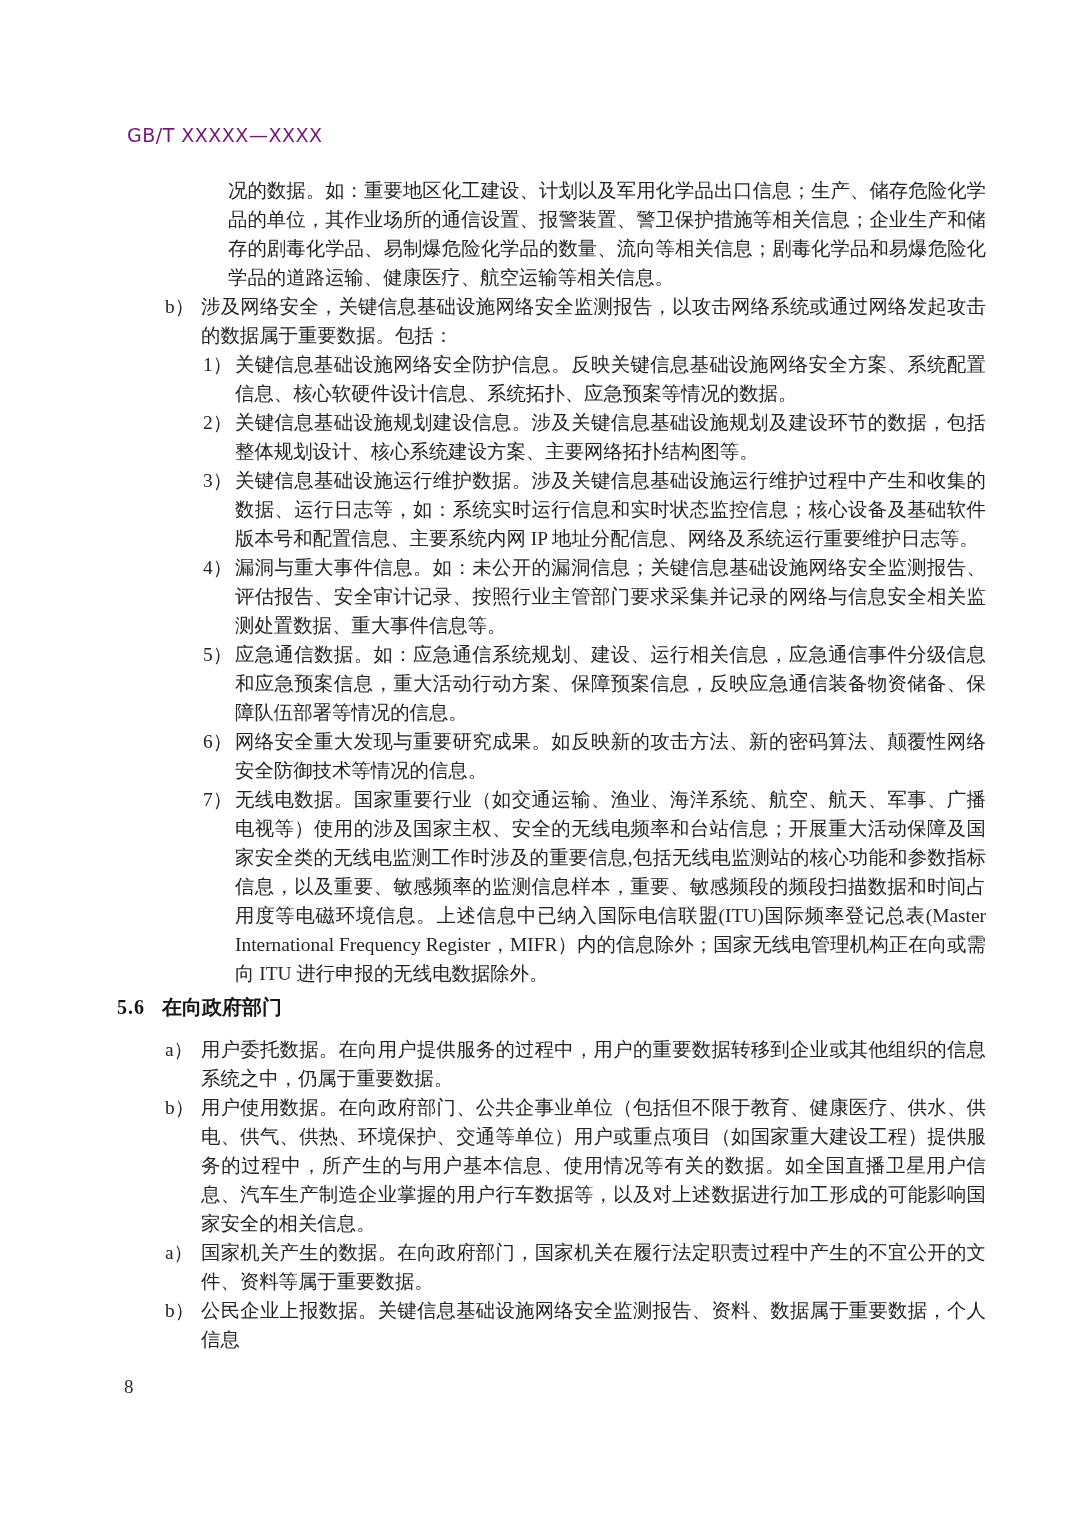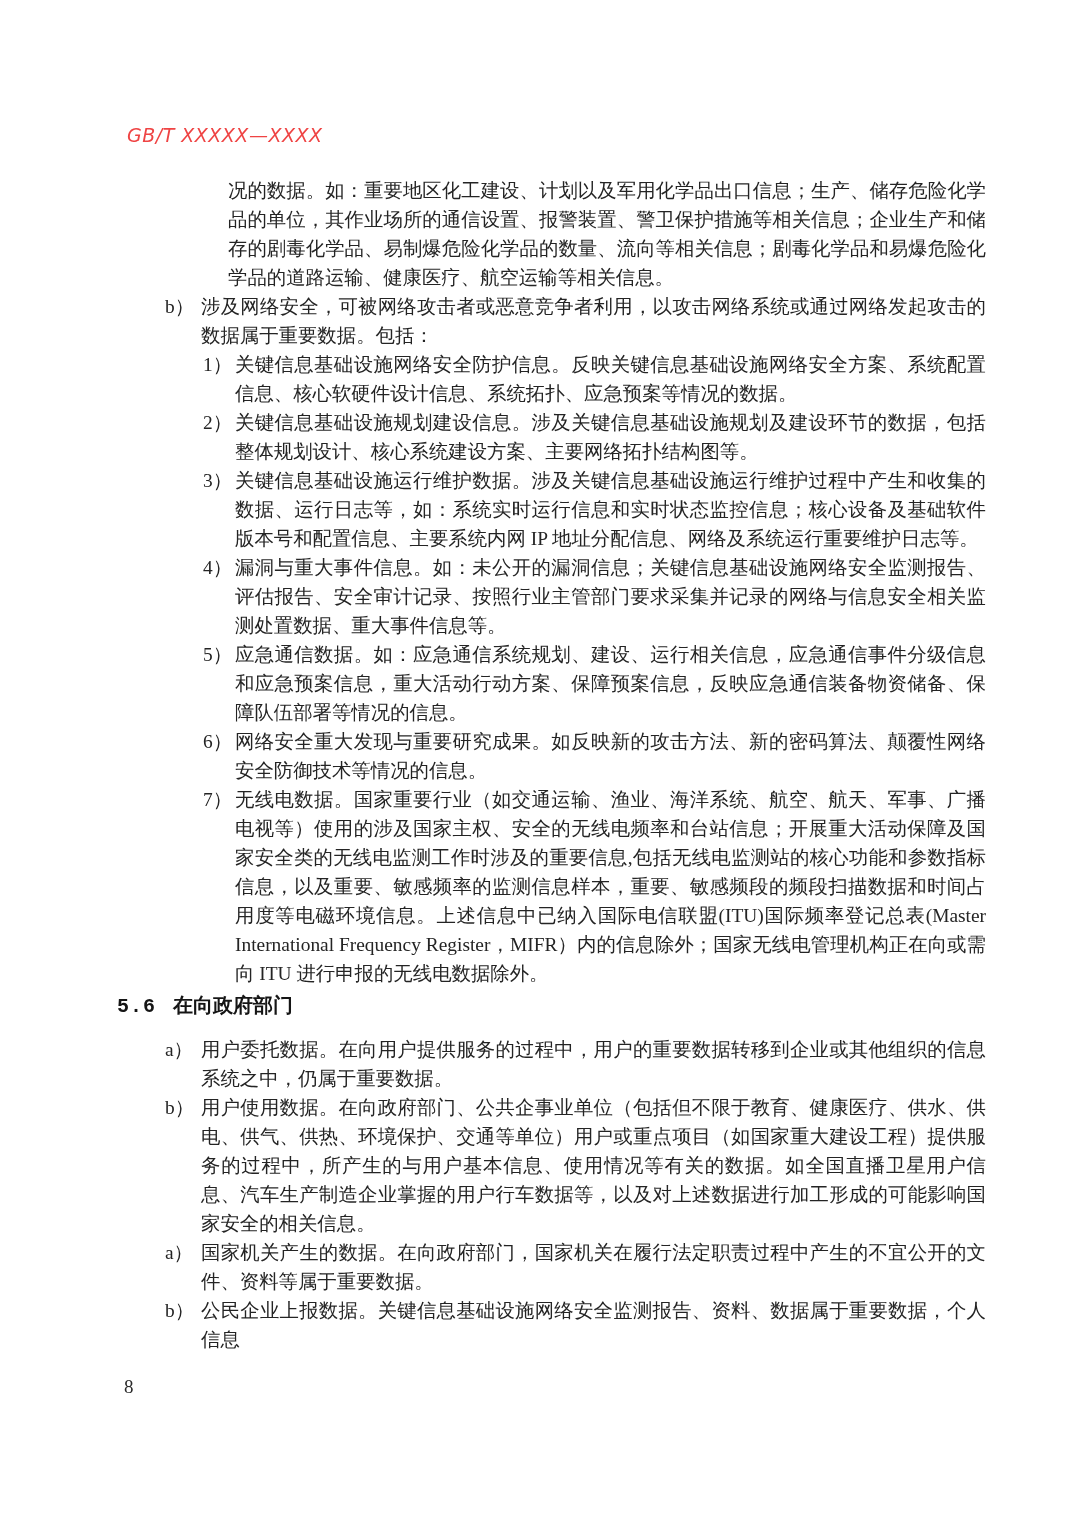--- a/index.html
+++ b/index.html
@@ -12,23 +12,22 @@
     color: #222222;
     overflow: hidden;
   }
   .doc-header {
     position: absolute;
     left: 127px;
     top: 124px;
     font-family: "DejaVu Sans", "Liberation Sans", sans-serif;
     font-size: 19px;
     letter-spacing: 0.5px;
-    color: #ef4444;
+    color: #701a75;
     white-space: nowrap;
-    font-style: italic;
   }
   .content {
     position: absolute;
     left: 125px;
     top: 176px;
     width: 861px;
     font-size: 19.4px;
     line-height: 29px;
     text-align: justify;
     color: #242424;
@@ -39,21 +38,21 @@
   }
   .li { display: flex; }
   .li .marker { flex: 0 0 auto; white-space: nowrap; }
   .li .litext { flex: 1 1 auto; text-align: justify; }
   .li.letter { margin-left: 40px; }
   .li.letter .marker { width: 36px; }
   .li.num { margin-left: 78px; }
   .li.num .marker { width: 32px; }
   .section-heading {
     margin: 5px 0 14px -8px;
-    font-family: Liberation Mono, monospace;
+    font-family: Liberation Serif, serif;
     font-weight: 700;
     font-size: 20px;
     line-height: 28px;
     color: #151515;
     display: flex;
     text-align: left;
     align-items: center;
   }
   .section-heading .sec-num { margin-right: 17px; letter-spacing: 1px; }
   .page-footer {
@@ -70,21 +69,21 @@
 <div class="page">
 
   <div class="doc-header">GB/T XXXXX—XXXX</div>
 
   <div class="content">
 
     <p class="cont-para">况的数据。如：重要地区化工建设、计划以及军用化学品出口信息；生产、储存危险化学品的单位，其作业场所的通信设置、报警装置、警卫保护措施等相关信息；企业生产和储存的剧毒化学品、易制爆危险化学品的数量、流向等相关信息；剧毒化学品和易爆危险化学品的道路运输、健康医疗、航空运输等相关信息。</p>
 
     <div class="li letter">
       <span class="marker">b）</span>
-      <div class="litext">涉及网络安全，可被网络攻击者或恶意竞争者利用，以攻击网络系统或通过网络发起攻击的数据属于重要数据。包括：</div>
+      <div class="litext">涉及网络安全，关键信息基础设施网络安全监测报告，以攻击网络系统或通过网络发起攻击的数据属于重要数据。包括：</div>
     </div>
 
     <div class="li num">
       <span class="marker">1）</span>
       <div class="litext">关键信息基础设施网络安全防护信息。反映关键信息基础设施网络安全方案、系统配置信息、核心软硬件设计信息、系统拓扑、应急预案等情况的数据。</div>
     </div>
     <div class="li num">
       <span class="marker">2）</span>
       <div class="litext">关键信息基础设施规划建设信息。涉及关键信息基础设施规划及建设环节的数据，包括整体规划设计、核心系统建设方案、主要网络拓扑结构图等。</div>
     </div>

